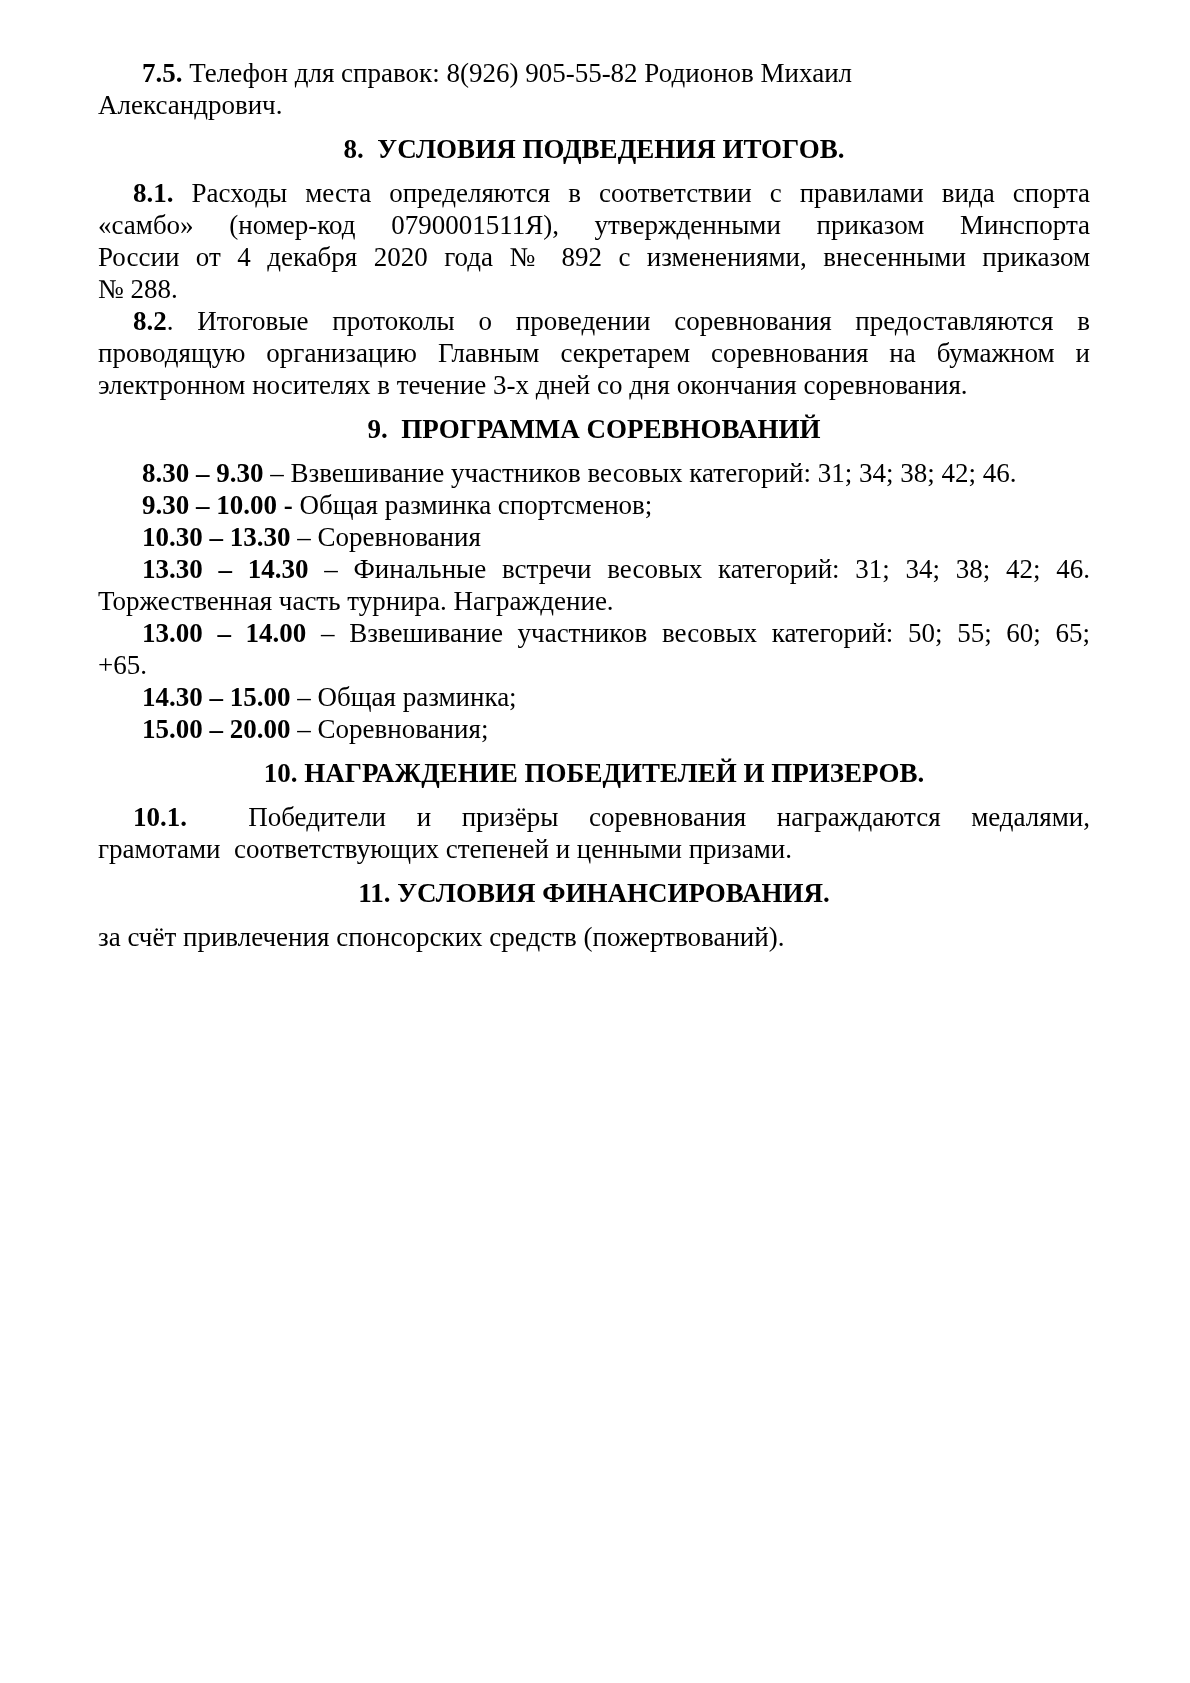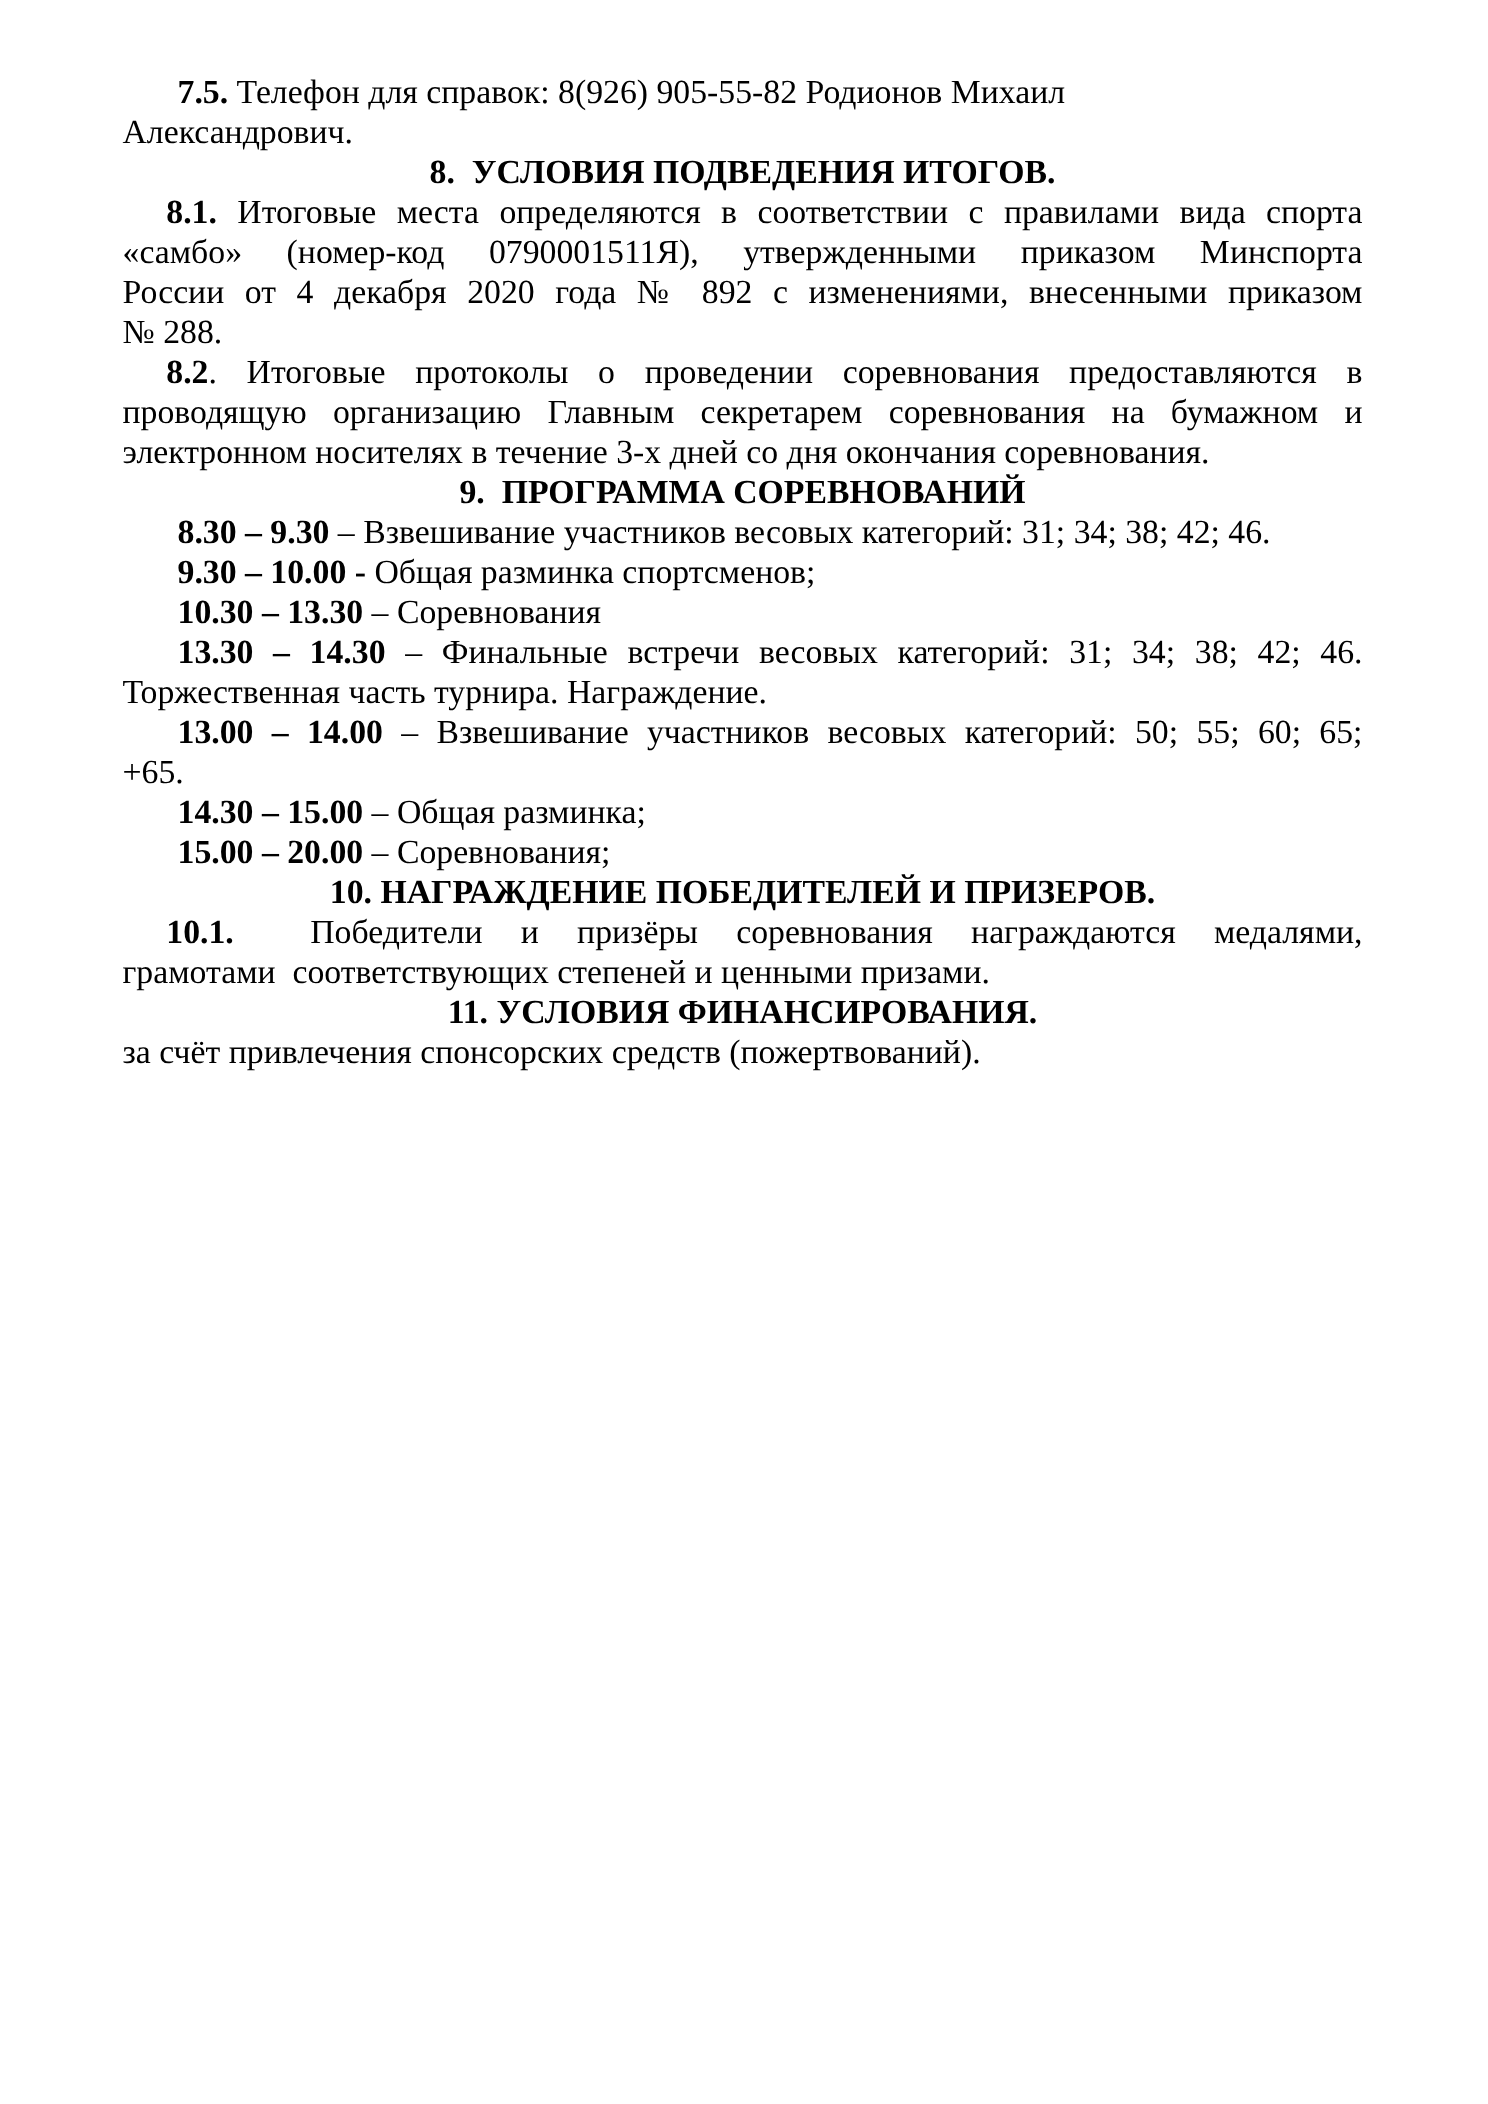--- a/index.html
+++ b/index.html
@@ -32,21 +32,21 @@
     text-align: justify;
     text-align-last: justify;
   }
   .ll {
     text-align: left;
   }
   .ind-b { text-indent: 35px; }  
   .ind-s { text-indent: 44px; }  
   b { font-weight: bold; }
   h2.hd {
-    margin: 0;
+    margin: 12px;
     font-size: 27px;
     line-height: 32px;
     font-weight: bold;
     text-align: center;
   }
   .hd-8  { margin-top: 30px; margin-bottom: 38px; }
   .hd-9  { margin-top: 26px; margin-bottom: 34px; }
   .hd-10 { margin-top: 66px; margin-bottom: 36px; }
   .hd-11 { margin-top: 31px; margin-bottom: 34px; }
 </style>
@@ -56,21 +56,21 @@
 <div class="page">
 
   <p class="para">
     <span class="line ll ind-s"><b>7.5.</b><span> Телефон для справок: 8(926) 905-55-82 Родионов Михаил</span></span>
     <span class="line ll"><span>Александрович.</span></span>
   </p>
 
   <h2 class="hd hd-8">8.&nbsp; УСЛОВИЯ ПОДВЕДЕНИЯ ИТОГОВ.</h2>
 
   <p class="para">
-    <span class="line jl ind-b"><b>8.1.</b><span> Итоговые места определяются в соответствии с правилами вида спорта</span></span>
+    <span class="line jl ind-b"><b>8.1.</b><span> Расходы места определяются в соответствии с правилами вида спорта</span></span>
     <span class="line jl"><span>«самбо» (номер-код 0790001511Я), утвержденными приказом Минспорта</span></span>
     <span class="line jl"><span>России от 4 декабря 2020 года № 892 с изменениями, внесенными приказом</span></span>
     <span class="line ll"><span>№ 288.</span></span>
   </p>
 
   <p class="para">
     <span class="line jl ind-b"><b>8.2</b><span>. Итоговые протоколы о проведении соревнования предоставляются в</span></span>
     <span class="line jl"><span>проводящую организацию Главным секретарем соревнования на бумажном и</span></span>
     <span class="line ll"><span>электронном носителях в течение 3-х дней со дня окончания соревнования.</span></span>
   </p>

